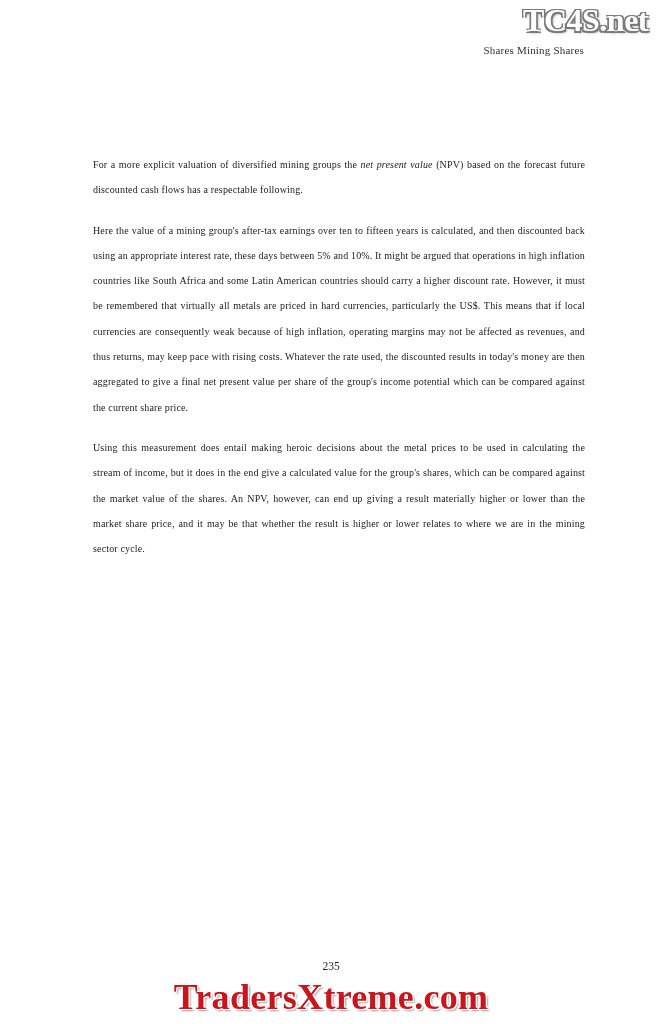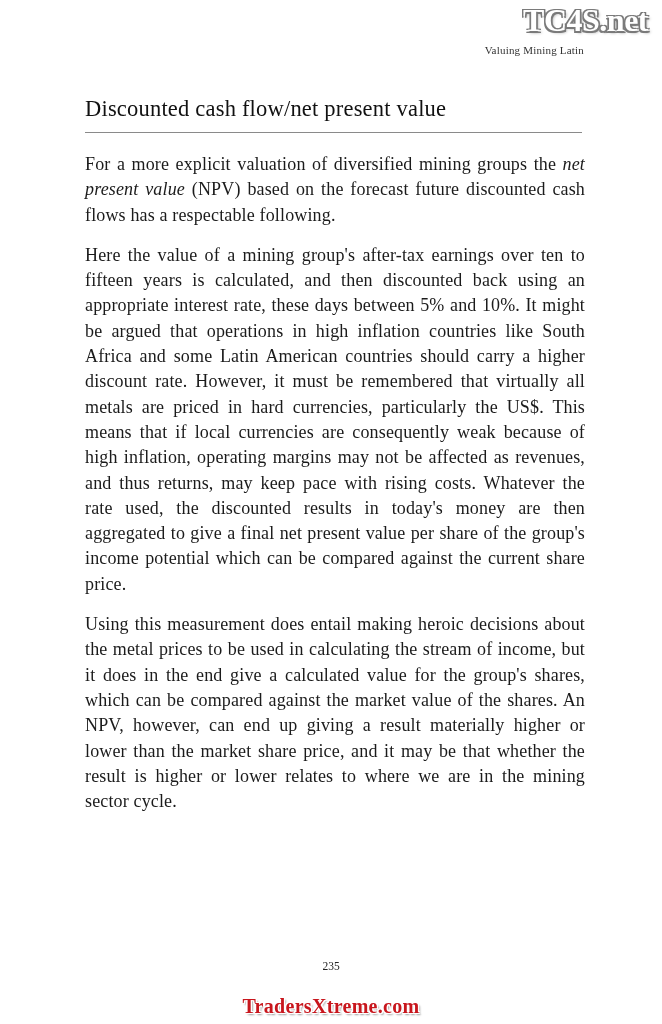--- a/index.html
+++ b/index.html
@@ -74,22 +74,22 @@
   }
 
   
   .body-col {
     position: absolute;
     left: 85px;
     width: 500px;
     top: 152px;
   }
   p.para {
-    margin: 0 0 15px 0;
-    font-size: 18px;
+    margin: 0 0 15px 8px;
+    font-size: 10px;
     line-height: 25.3px;
     text-align: justify;
     text-justify: inter-word;
     color: #1b1b1b;
     letter-spacing: 0.15px;
   }
   p.para:last-child { margin-bottom: 0; }
   .italic { font-style: italic; }
 
   
@@ -125,46 +125,42 @@
   }
 
   
   .wm-bottom {
     position: absolute;
     left: 0;
     right: 0;
     bottom: 6px;
     text-align: center;
     font-family: "Liberation Serif", serif;
-    font-size: 20px;
+    font-size: 36px;
     font-weight: bold;
     color: #c8161d;
     letter-spacing: 0.3px;
     text-shadow:
       -1.2px -1.2px 0 #ffffff,
        1.2px -1.2px 0 #ffffff,
       -1.2px  1.2px 0 #ffffff,
        1.2px  1.2px 0 #ffffff,
        2px 2px 2px rgba(0,0,0,0.4);
     z-index: 6;
   }
 </style>
 </head>
 <body>
 
 <div class="page">
 
   <div class="wm-top">TC4S.net</div>
 
-  <div class="running-head">Valuing Mining Latin</div>
+  <div class="running-head">Shares Mining Shares</div>
 
-  <div class="heading-wrap">
-    <h1 class="title">Discounted cash flow/net present value</h1>
-    <div class="rule"></div>
-  </div>
 
   <div class="body-col">
     <p class="para"><span>For a more explicit valuation of diversified mining groups the </span><span class="italic">net present value</span><span> (NPV) based on the forecast future discounted cash flows has a respectable following.</span></p>
 
     <p class="para">Here the value of a mining group's after-tax earnings over ten to fifteen years is calculated, and then discounted back using an appropriate interest rate, these days between 5% and 10%. It might be argued that operations in high inflation countries like South Africa and some Latin American countries should carry a higher discount rate. However, it must be remembered that virtually all metals are priced in hard currencies, particularly the US$. This means that if local currencies are consequently weak because of high inflation, operating margins may not be affected as revenues, and thus returns, may keep pace with rising costs. Whatever the rate used, the discounted results in today's money are then aggregated to give a final net present value per share of the group's income potential which can be compared against the current share price.</p>
 
     <p class="para">Using this measurement does entail making heroic decisions about the metal prices to be used in calculating the stream of income, but it does in the end give a calculated value for the group's shares, which can be compared against the market value of the shares. An NPV, however, can end up giving a result materially higher or lower than the market share price, and it may be that whether the result is higher or lower relates to where we are in the mining sector cycle.</p>
   </div>
 
 

